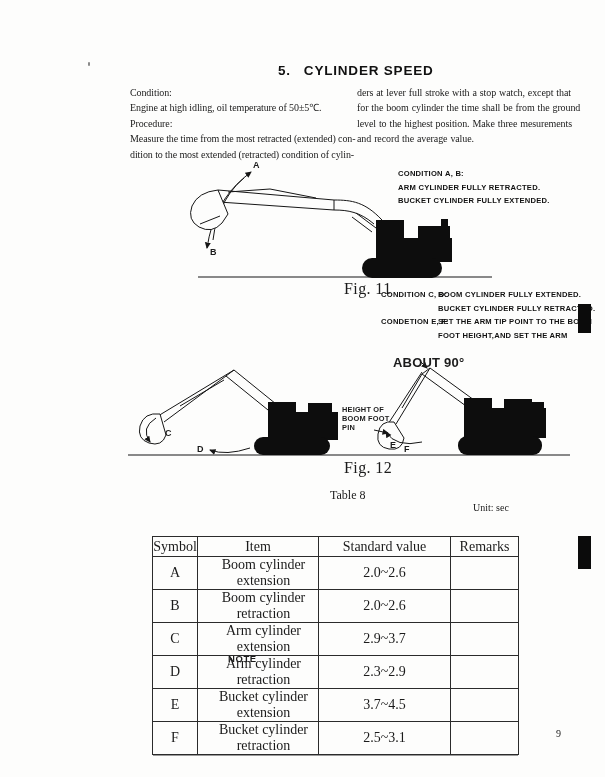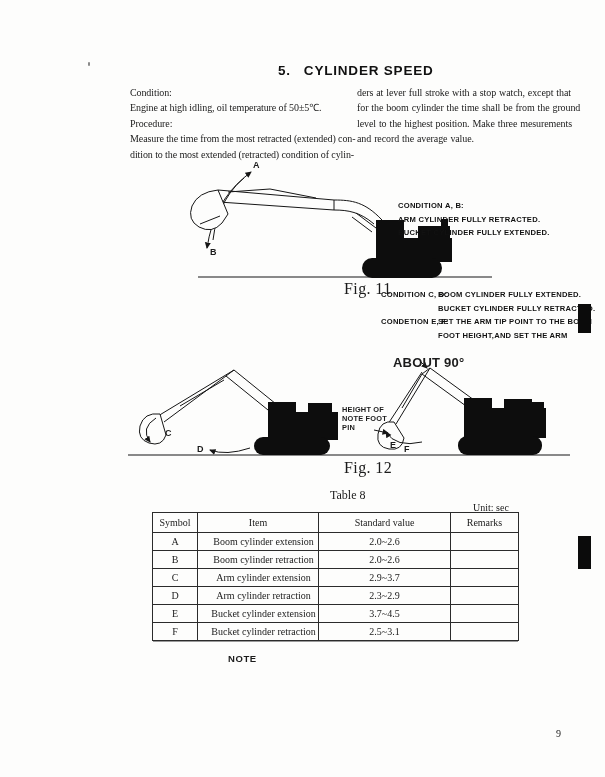--- a/index.html
+++ b/index.html
@@ -17,43 +17,43 @@
     font-size:13.5px; letter-spacing:0.8px; color:#111; }
 
   
   .col { font-size:10px; line-height:15.4px; letter-spacing:-0.1px; white-space:nowrap; }
   .col-left  { top:85px; left:130px; width:222px; }
   .col-right { top:85px; left:357px; width:224px; word-spacing:0.6px; }
 
   
   .cond { font-family:"Liberation Sans", sans-serif; font-weight:bold;
     font-size:7.6px; letter-spacing:0.25px; line-height:13.6px; color:#111; white-space:nowrap; }
-  .cond-ab { top:167px; left:398px;margin-top:32px; }
+  .cond-ab { top:167px; left:398px; }
   .cond-cdef { top:288px; left:381px; }
   .cond-cdef .ln { display:flex; }
   .cond-cdef .pfx { display:inline-block; width:57px; flex:0 0 57px; }
 
   
   .figcap { font-size:16px; letter-spacing:0.4px; }
   .figletter { font-family:"Liberation Sans", sans-serif; font-weight:bold; font-size:9px; }
   .height-label { top:405px; left:342px; font-family:"Liberation Sans", sans-serif;
     font-weight:bold; font-size:7.4px; line-height:9px; letter-spacing:0.2px; white-space:nowrap; }
   .about90 { top:355px; left:393px; font-family:"Liberation Sans", sans-serif;
     font-weight:bold; font-size:13px; letter-spacing:0.2px; }
 
   
   .edge-mark { width:13px; background:#0b0b0b; }
   .edge-mark-1 { top:304px; left:578px; height:29px; }
   .edge-mark-2 { top:536px; left:578px; height:33px; }
 
   
   .table-title { top:488px; left:330px; font-size:12px;text-align:right; }
   .table-unit  { top:502px; left:473px; font-size:10px; }
-  table.spec { top:512px; left:152px; position:absolute; border-collapse:collapse;
-    table-layout:fixed; width:366px; font-size:10px;font-family:Liberation Serif, serif; }
+  table.spec { top:536px; left:152px; position:absolute; border-collapse:collapse;
+    table-layout:fixed; width:366px; font-size:14px;font-family:Liberation Serif, serif; }
   table.spec td, table.spec th { border:1px solid #2b2b2b; height:18px;
     font-weight:normal; text-align:center; padding:0; }
   table.spec th { height:20px; }
   table.spec td.item { text-align:center; padding-left:11px; }
   table.spec { border:1px solid #2b2b2b; box-shadow:0 2px 0 -1px #9a9a9a; }
 
   
   .note-head { top:653px; left:228px; font-family:"Liberation Sans", sans-serif;
     font-weight:bold; font-size:9.5px; letter-spacing:0.6px; }
   .note-body { top:673px; left:155px; font-size:9.4px; line-height:15px; word-spacing:3px; }
@@ -184,21 +184,21 @@
   </svg>
 
   <span class="abs figletter" style="top:428px;left:165px;">C</span>
   <span class="abs figletter" style="top:444px;left:197px;">D</span>
   <span class="abs figletter" style="top:440px;left:390px;">E</span>
   <span class="abs figletter" style="top:444px;left:404px;">F</span>
 
   <span class="abs about90">ABOUT 90°</span>
   <div class="abs height-label">
     <div>HEIGHT OF</div>
-    <div>NOTE FOOT</div>
+    <div>BOOM FOOT</div>
     <div>PIN</div>
   </div>
 
   <div class="abs figcap" style="top:459px;left:344px;">Fig. 12</div>
 
   <div class="abs table-title">Table 8</div>
   <div class="abs table-unit">Unit: sec</div>
 
   <table class="spec">
     <colgroup>

